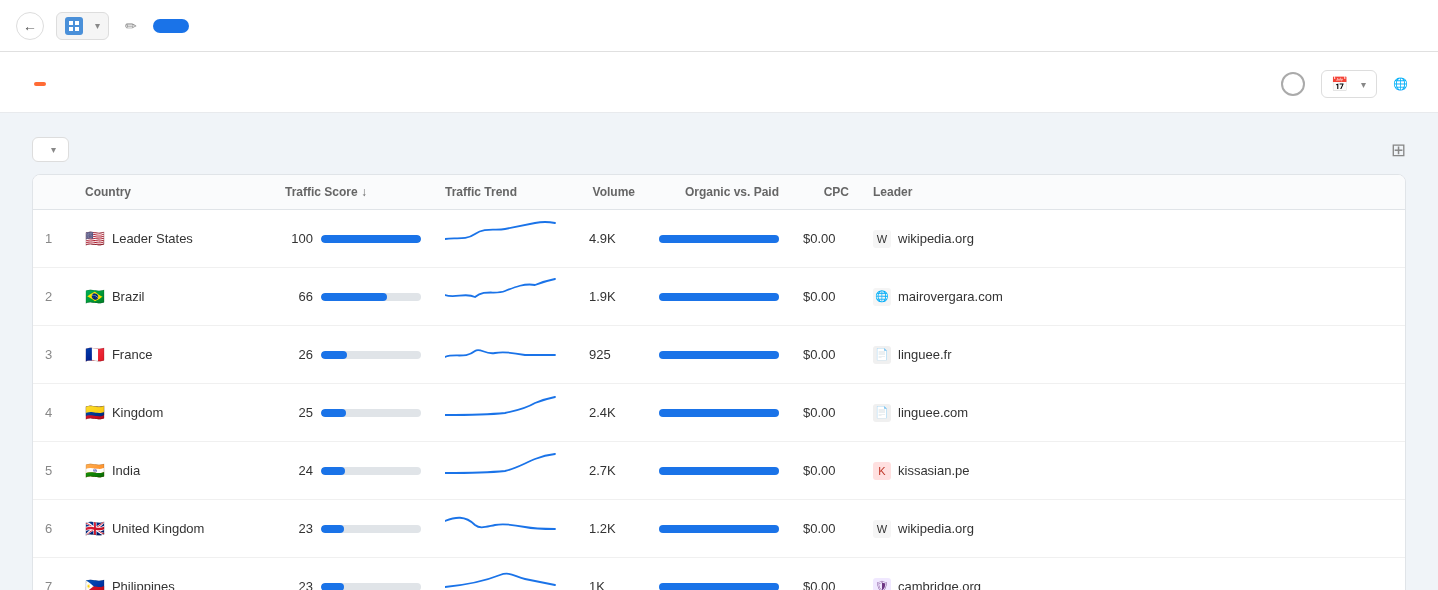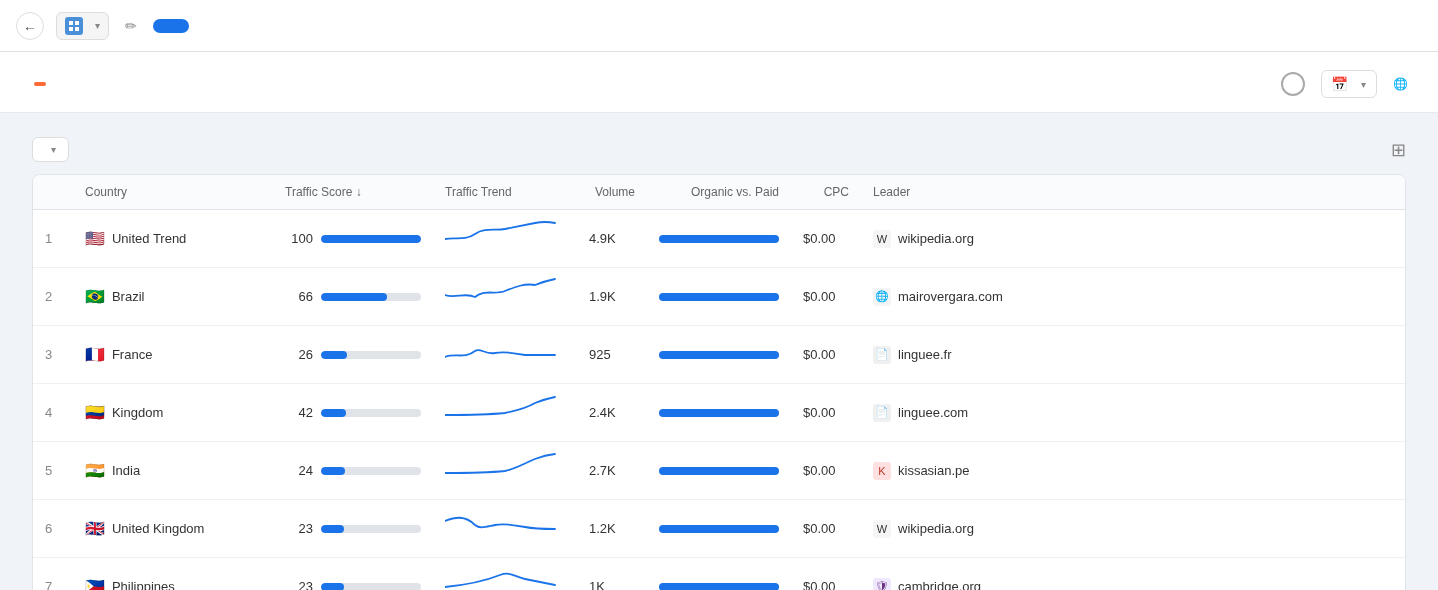--- a/index.html
+++ b/index.html
@@ -139,21 +139,21 @@
     table {
       width: 100%; border-collapse: collapse;
     }
     thead tr {
       background: #fafbfc;
       border-bottom: 1px solid #e0e4e8;
     }
     thead th {
       padding: 10px 12px;
       font-size: 12px;
-      font-weight: 400;
+      font-weight: 700;
       color: #666;
       text-align: left;
       white-space: nowrap;
     }
     thead th.right { text-align: right; }
     tbody tr {
       border-bottom: 1px solid #f0f0f0;
     }
     tbody tr:last-child { border-bottom: none; }
     tbody td {
@@ -289,21 +289,21 @@
           <th class="right" style="width:70px;">CPC</th>
           <th>Leader</th>
         </tr>
       </thead>
       <tbody id="table-body">
       <tr>
     <td class="rank">1</td>
     <td>
       <div class="country-cell">
         <span class="flag">🇺🇸</span>
-        <span>United Trend</span>
+        <span>Leader States</span>
       </div>
     </td>
     <td>
       <div class="score-cell">
         <span class="score-num">100</span>
         <div class="bar-bg">
           <div class="bar-fill" style="width:100%"></div>
         </div>
       </div>
     </td>
@@ -393,21 +393,21 @@
           <tr>
     <td class="rank">4</td>
     <td>
       <div class="country-cell">
         <span class="flag">🇨🇴</span>
         <span>Kingdom</span>
       </div>
     </td>
     <td>
       <div class="score-cell">
-        <span class="score-num">42</span>
+        <span class="score-num">25</span>
         <div class="bar-bg">
           <div class="bar-fill" style="width:25%"></div>
         </div>
       </div>
     </td>
     <td>
       <svg width="120" height="36" viewBox="0 0 120 36">
         <path d="M 0,22 C 20,22 40,22 60,20 C 70,18 80,16 90,10 C 95,8 100,6 110,4" fill="none" stroke="#1a73e8" stroke-width="1.8" stroke-linejoin="round" stroke-linecap="round"></path>
       </svg>
     </td>

